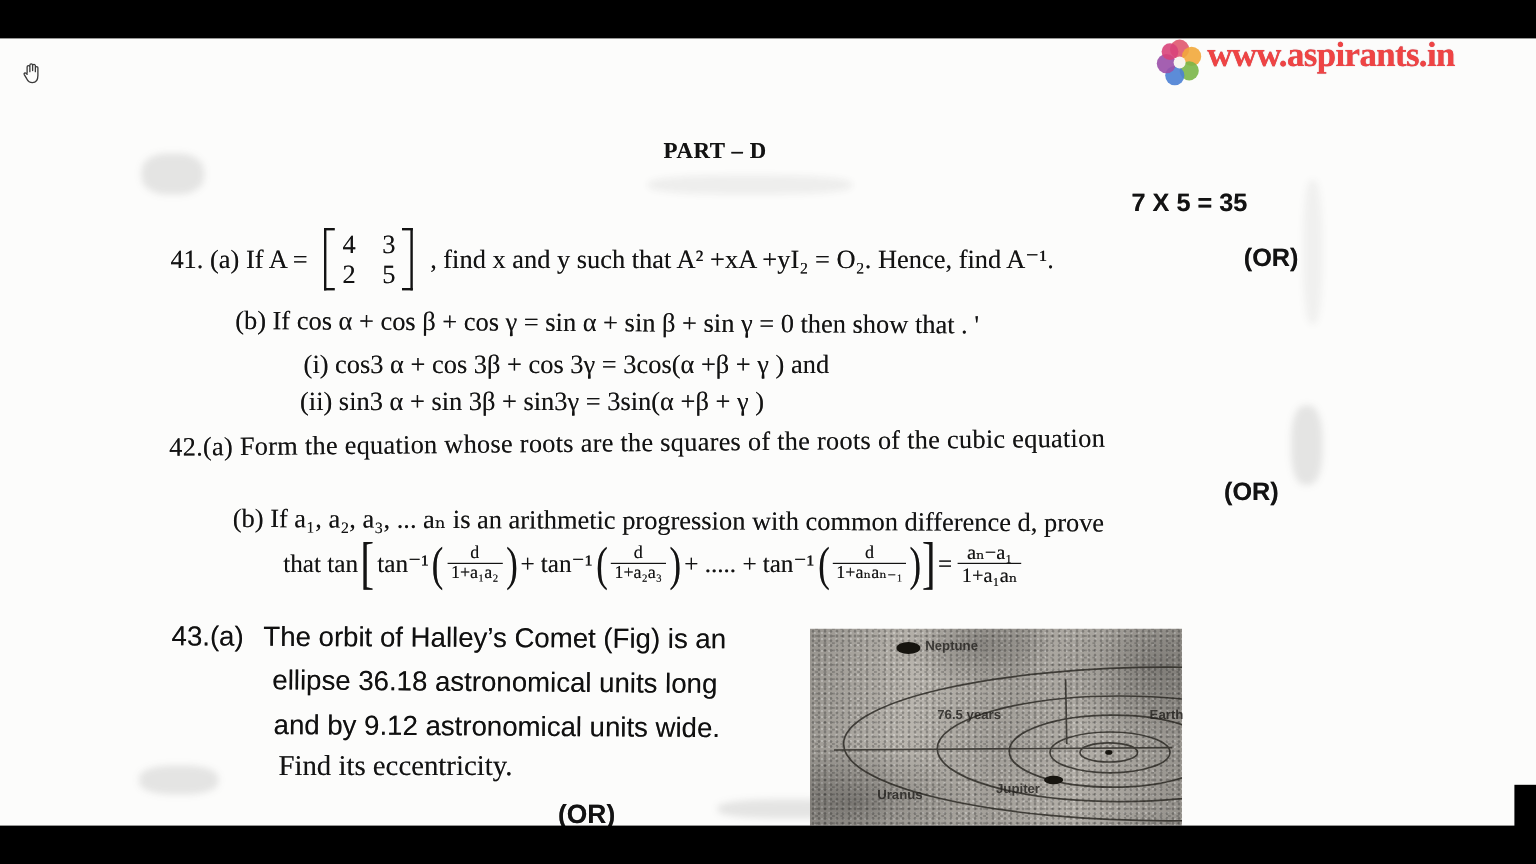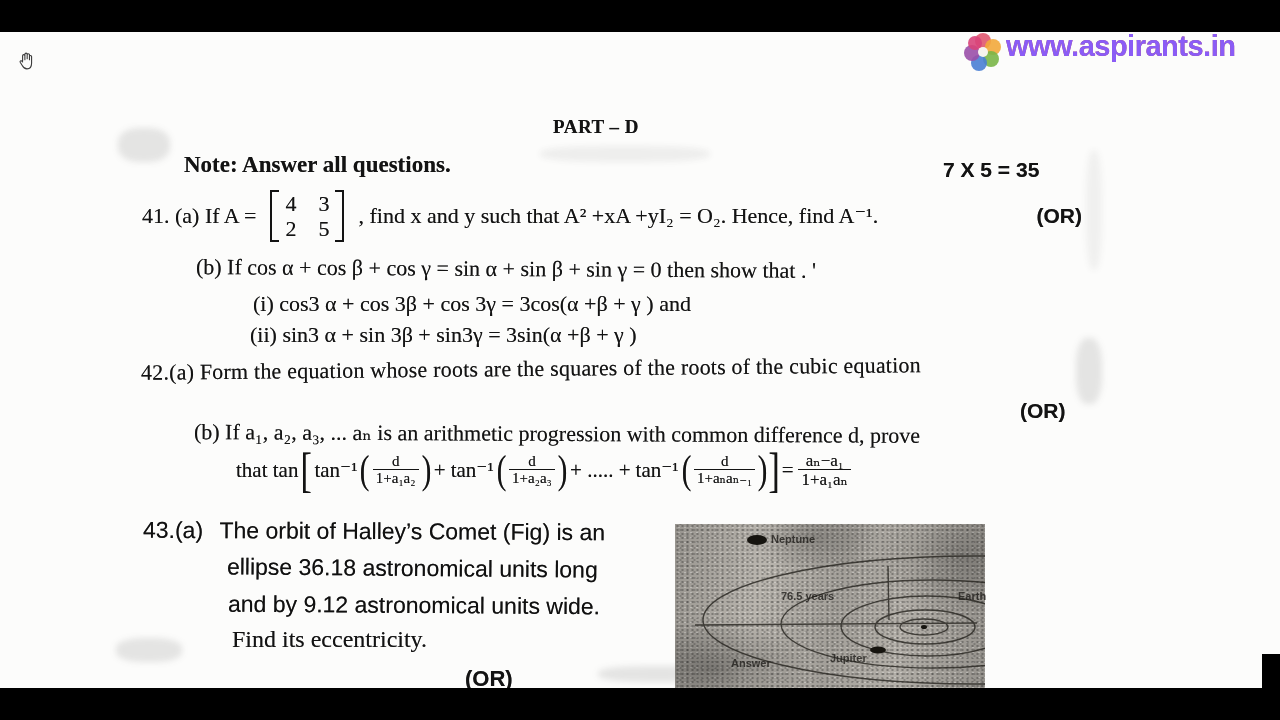--- a/index.html
+++ b/index.html
@@ -9,22 +9,22 @@
   .bar.top{top:0;height:32px;}
   .bar.bottom{top:688px;height:32px;}
   .edge-notch{position:absolute;left:1262px;top:654px;width:18px;height:40px;background:#000;z-index:29;}
 
   .txt{position:absolute;white-space:nowrap;text-shadow:0 0 .5px rgba(0,0,0,.55);}
   .serif22{font-size:22px;}
   .bold{font-weight:bold;}
   .sansbold{font-family:"Liberation Sans","DejaVu Sans",sans-serif;font-weight:bold;}
   .sans43{font-family:"Liberation Sans","DejaVu Sans",sans-serif;font-size:23px;color:#101010;}
 
-  .wm{position:absolute;top:30px;left:1006px;font-family:Liberation Sans, sans-serif;
-      font-weight:bold;font-size:29px;color:#8b5cf6;letter-spacing:-.5px;z-index:40;text-shadow:0 0 .6px rgba(158,26,47,.8);}
+  .wm{position:absolute;top:30px;left:1006px;font-family:Liberation Serif, serif;
+      font-weight:bold;font-size:29px;color:#ef4444;letter-spacing:-.5px;z-index:40;text-shadow:0 0 .6px rgba(158,26,47,.8);}
   .flower{position:absolute;top:31px;left:962px;width:42px;height:42px;z-index:40;}
   .hand{position:absolute;top:50px;left:16px;width:22px;height:24px;z-index:5;}
 
   
   .mline{display:flex;align-items:center;gap:12px;}
   .matrix{display:inline-flex;align-items:stretch;margin:0 2px;}
   .mbrack{width:7px;border:2.2px solid #131313;}
   .mbrack.l{border-right:none;}
   .mbrack.r{border-left:none;}
   .mbody{display:grid;grid-template-columns:auto auto;column-gap:22px;row-gap:0;
@@ -76,21 +76,20 @@
     <circle cx="13" cy="12" r="7" fill="#d8447a" opacity=".9"></circle>
     <circle cx="21" cy="21" r="5" fill="#f7f3ee"></circle>
   </svg>
   <div class="wm">www.aspirants.in</div>
 
   <svg class="hand" viewBox="0 0 24 26">
     <path d="M7.2 12 V6.2 a1.25 1.25 0 0 1 2.5 0 V10.5 M9.7 10 V4.6 a1.25 1.25 0 0 1 2.5 0 V9.5 M12.2 9.5 V5.2 a1.25 1.25 0 0 1 2.5 0 V10.5 M14.7 10.5 V7 a1.15 1.15 0 0 1 2.3 0 V14 c0 4-1.8 6.5-5 6.5 -2.8 0-4-1.2-5.2-3.6 L4.6 13.2 c-.6-1.1.7-2.1 1.6-1.3 l1 1.1" fill="none" stroke="#3a3a3a" stroke-width="1.2" stroke-linecap="round" stroke-linejoin="round"></path>
   </svg>
 
   <div class="txt bold" style="left:553px;top:116px;font-size:19px;letter-spacing:.5px;">PART – D</div>
-  <div class="txt bold" style="left:184px;top:152px;font-size:23px;">Note:  Answer all questions.</div>
   <div class="txt sansbold" style="left:943px;top:158px;font-size:21px;">7 X 5 = 35</div>
 
   <div class="txt mline serif22" style="left:142px;top:190px;width:940px;">
     <span>41. (a) If A =</span>
     <span class="matrix">
       <span class="mbrack l"></span>
       <span class="mbody">
         <span>4</span>
         <span>3</span>
         <span>2</span>
@@ -168,21 +167,21 @@
       <g fill="#16140f">
         <ellipse cx="82" cy="16" rx="10" ry="5"></ellipse>
         <ellipse cx="203" cy="126" rx="8" ry="3.5"></ellipse>
         <ellipse cx="249" cy="103" rx="3" ry="2"></ellipse>
       </g>
     </svg>
     <div class="figlabel" style="left:96px;top:9px;">Neptune</div>
     <div class="figlabel" style="left:106px;top:66px;">76.5 years</div>
     <div class="figlabel" style="left:242px;top:66px;padding-left:41px;">Earth</div>
     <div class="figlabel" style="left:155px;top:128px;">Jupiter</div>
-    <div class="figlabel" style="left:56px;top:133px;">Answer</div>
+    <div class="figlabel" style="left:56px;top:133px;">Uranus</div>
   </div>
 
   <div class="smudge" style="left:118px;top:128px;width:52px;height:34px;"></div>
   <div class="smudge" style="left:540px;top:146px;width:170px;height:16px;opacity:.6;"></div>
   <div class="smudge" style="left:1076px;top:338px;width:26px;height:66px;"></div>
   <div class="smudge" style="left:116px;top:638px;width:66px;height:24px;"></div>
   <div class="smudge" style="left:598px;top:666px;width:120px;height:16px;"></div>
   <div class="smudge" style="left:1086px;top:150px;width:16px;height:120px;opacity:.5;"></div>
 
 </div>

